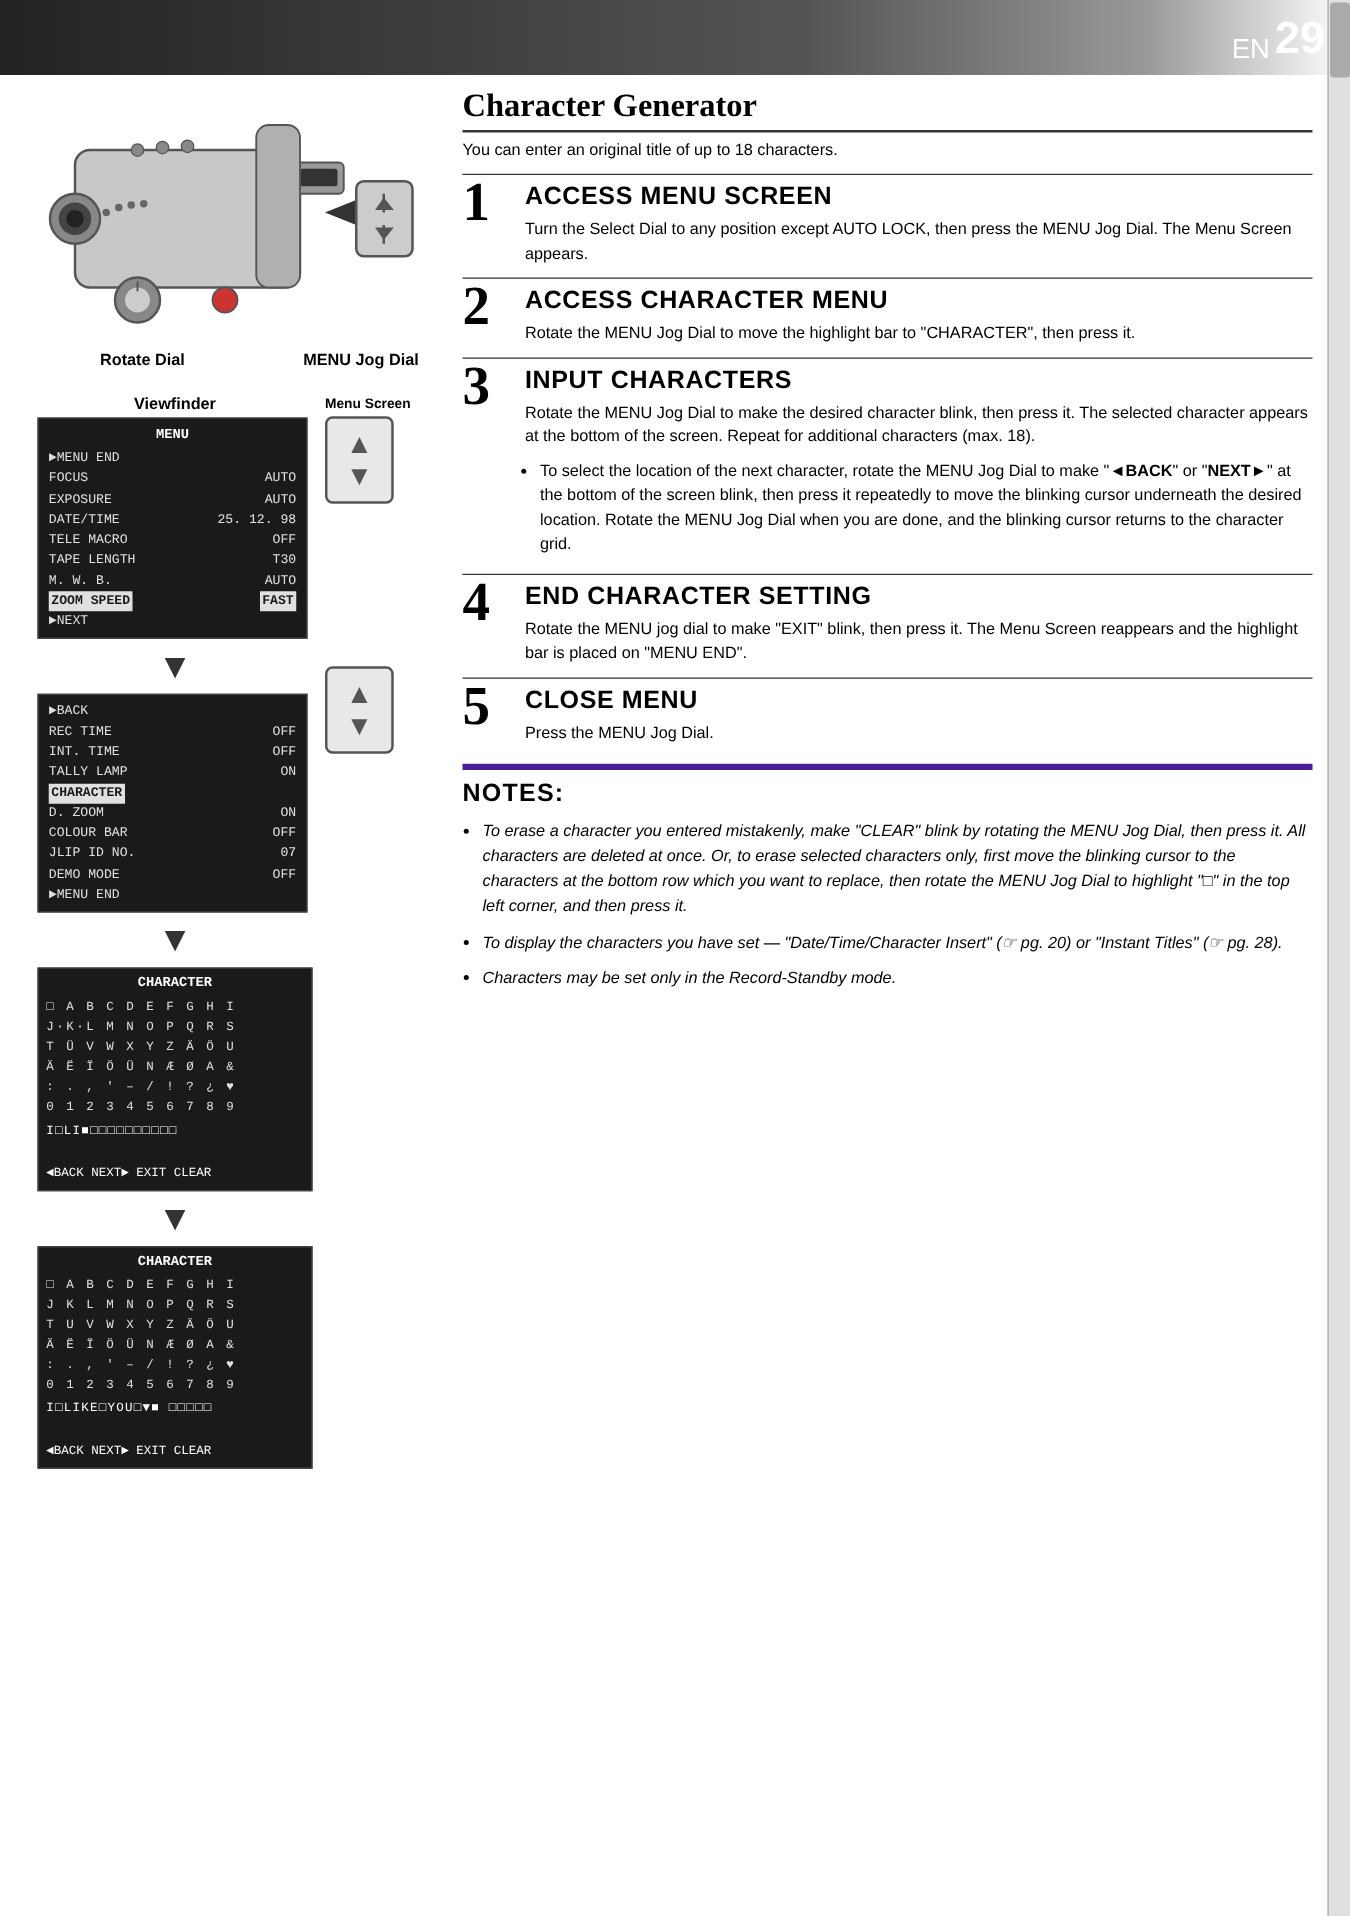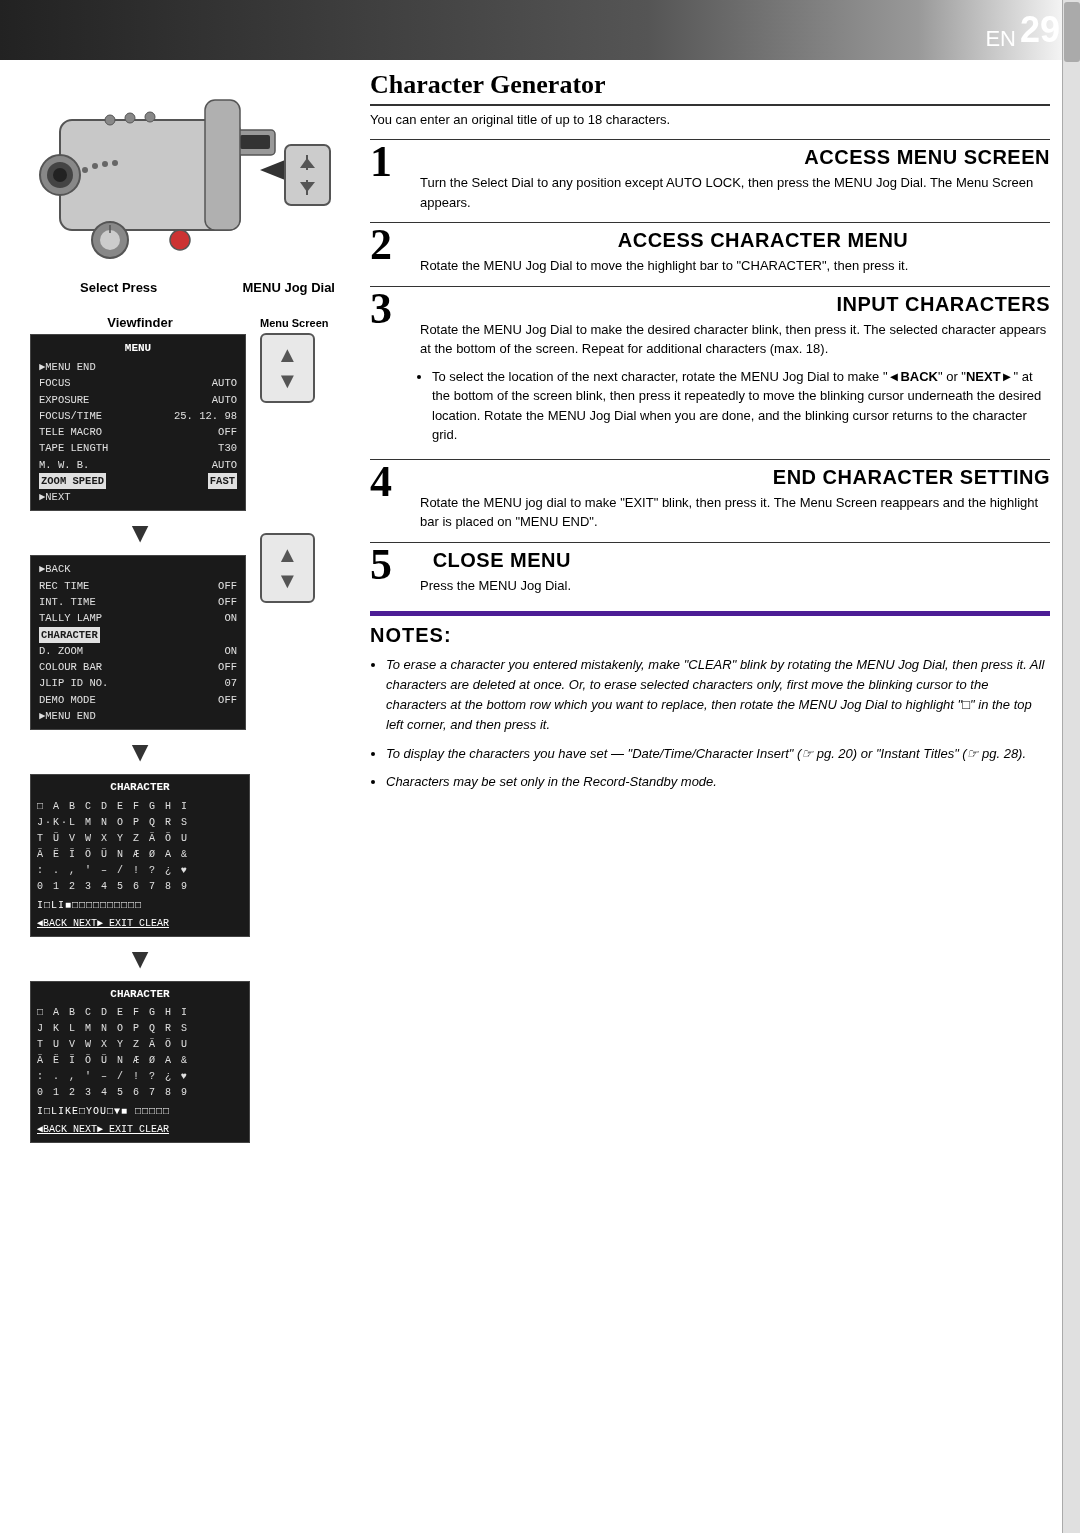--- a/index.html
+++ b/index.html
@@ -124,22 +124,21 @@
       font-size: 11px;
       color: #fff;
       margin-bottom: 2px;
     }
     .char-box .char-row {
       letter-spacing: 2px;
       white-space: pre;
     }
     .char-box .nav-row {
       font-size: 10px;
-      margin-top: 2px;
-      text-decoration: underline;
+      margin-top: 18px;
     }
     .char-box .input-display {
       font-size: 10px;
       margin-top: 2px;
       letter-spacing: 1px;
     }
 
     
     .right-col {
       position: absolute;
@@ -178,21 +177,20 @@
       margin-top: -6px;
     }
     .step-content {}
     .step-heading {
       font-size: 20px;
       font-weight: bold;
       font-family: Arial Black, Arial, sans-serif;
       letter-spacing: 0.5px;
       margin-bottom: 4px;
       text-transform: uppercase;
-      text-align: right;
     }
     .step-text {
       font-size: 13px;
       line-height: 1.5;
     }
     .step-bullet {
       margin-top: 8px;
       padding-left: 12px;
     }
     .step-bullet li {
@@ -301,21 +299,21 @@
 
       <rect x="255" y="75" width="45" height="60" rx="6" fill="#ccc" stroke="#555" stroke-width="2"></rect>
       <line x1="277" y1="85" x2="277" y2="100" stroke="#555" stroke-width="2"></line>
       <line x1="277" y1="110" x2="277" y2="125" stroke="#555" stroke-width="2"></line>
       <polygon points="270,98 285,98 277,88" fill="#555"></polygon>
       <polygon points="270,112 285,112 277,122" fill="#555"></polygon>
     </svg>
   </div>
 
   <div class="labels-row">
-    <span style="font-size:13px;font-weight:bold;margin-left:50px;">Select Press</span>
+    <span style="font-size:13px;font-weight:bold;margin-left:50px;">Rotate Dial</span>
     <span style="font-size:13px;font-weight:bold;margin-right:5px;">MENU Jog Dial</span>
   </div>
 
   <div class="viewfinder-section">
     <div class="viewfinder-wrapper">
       <div style="display:flex; align-items:flex-start; gap:10px;">
 
         <div>
           <div style="font-size:13px;font-weight:bold;text-align:center;margin-bottom:4px;">Viewfinder</div>
 
@@ -326,21 +324,21 @@
               </div>
             <div class="menu-row">
                 <span>FOCUS</span>
                 <span>AUTO</span>
               </div>
             <div class="menu-row">
                 <span>EXPOSURE</span>
                 <span>AUTO</span>
               </div>
             <div class="menu-row">
-                <span>FOCUS/TIME</span>
+                <span>DATE/TIME</span>
                 <span>25. 12. 98</span>
               </div>
             <div class="menu-row">
                 <span>TELE  MACRO</span>
                 <span>OFF</span>
               </div>
             <div class="menu-row">
                 <span>TAPE  LENGTH</span>
                 <span>T30</span>
               </div>

